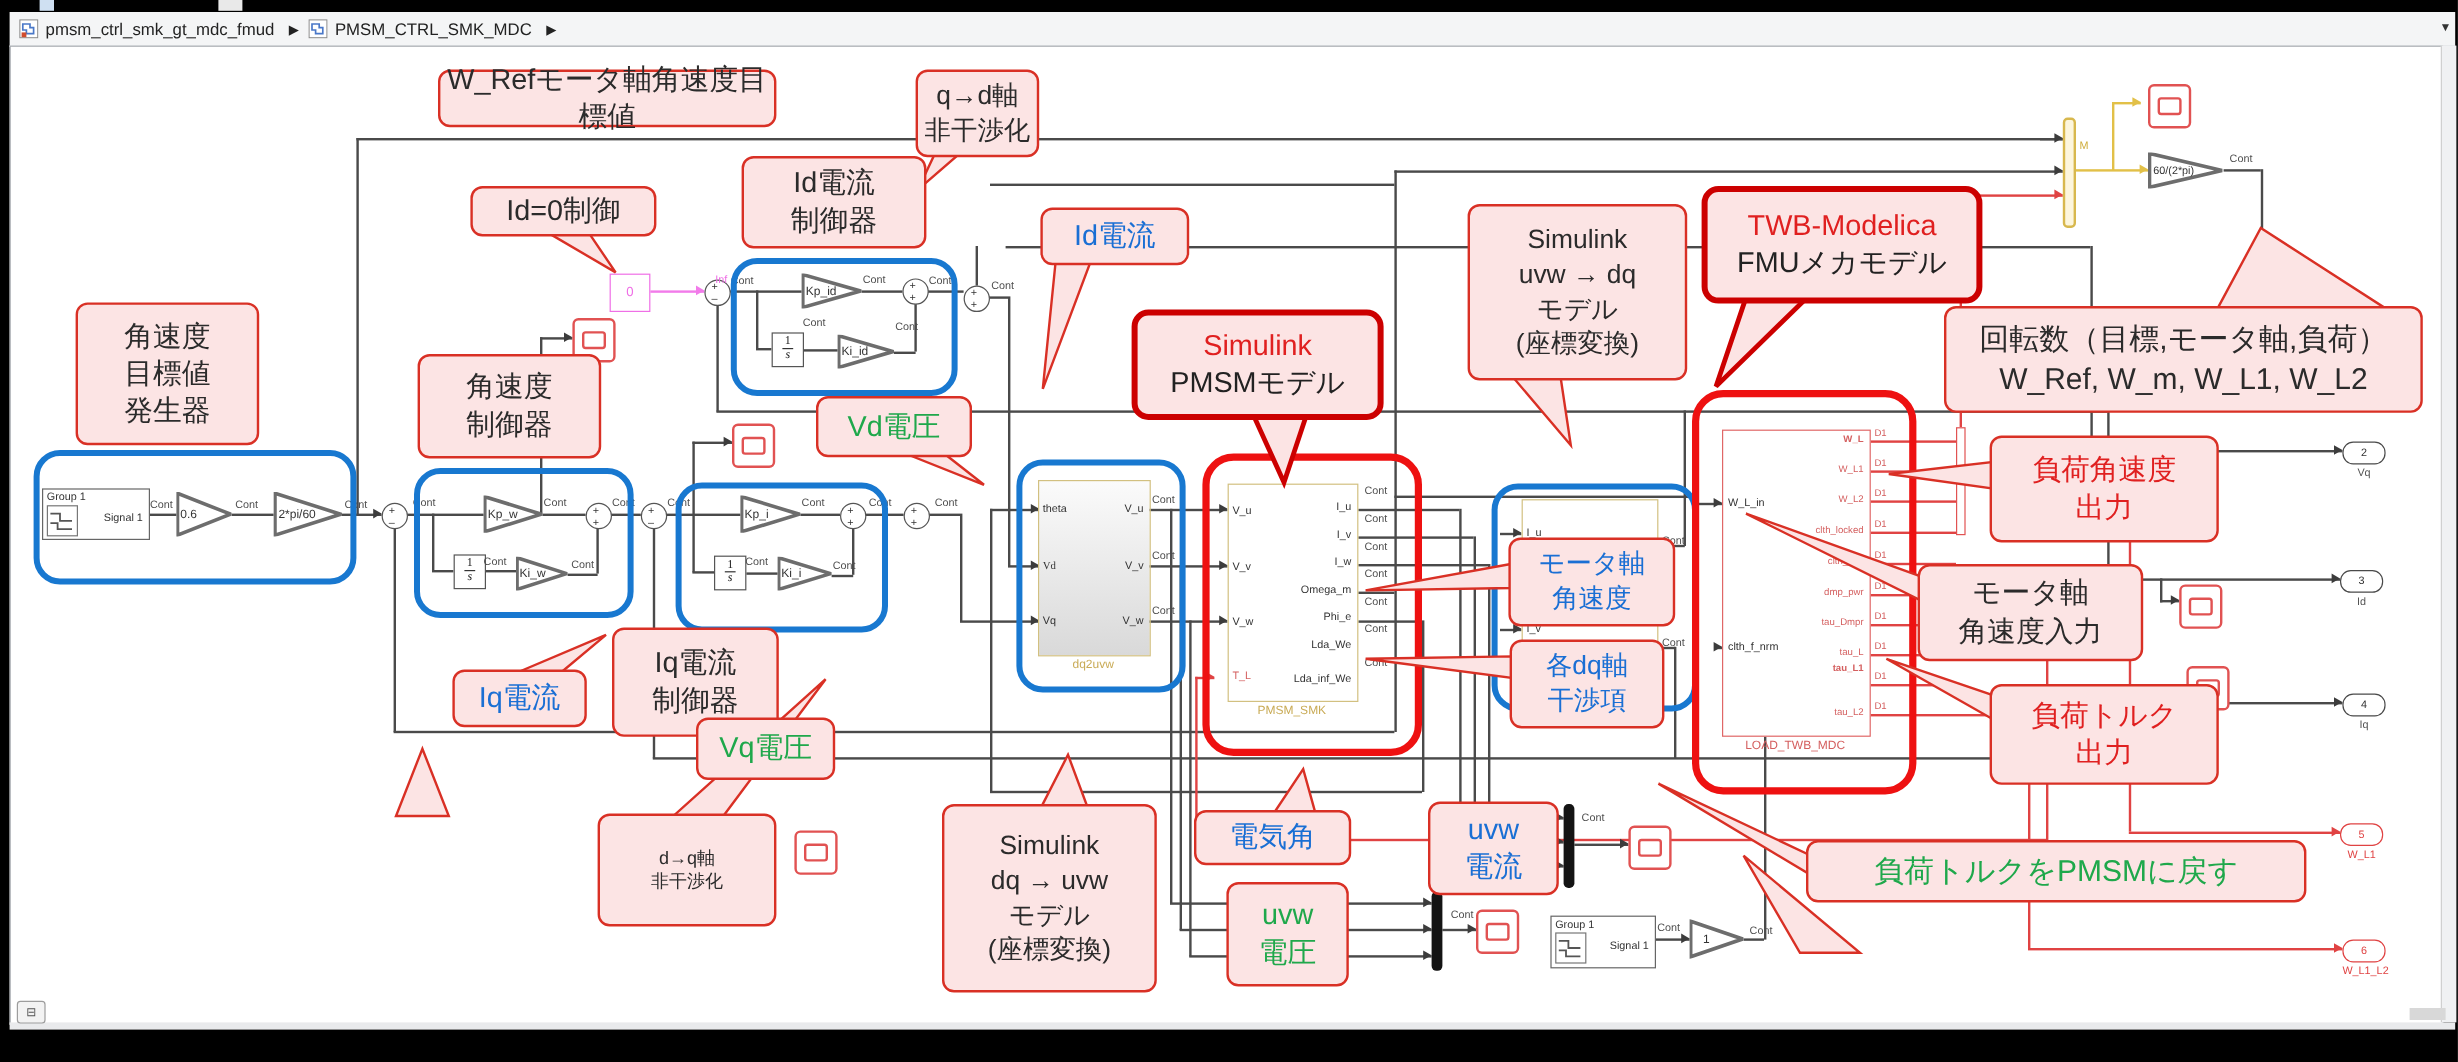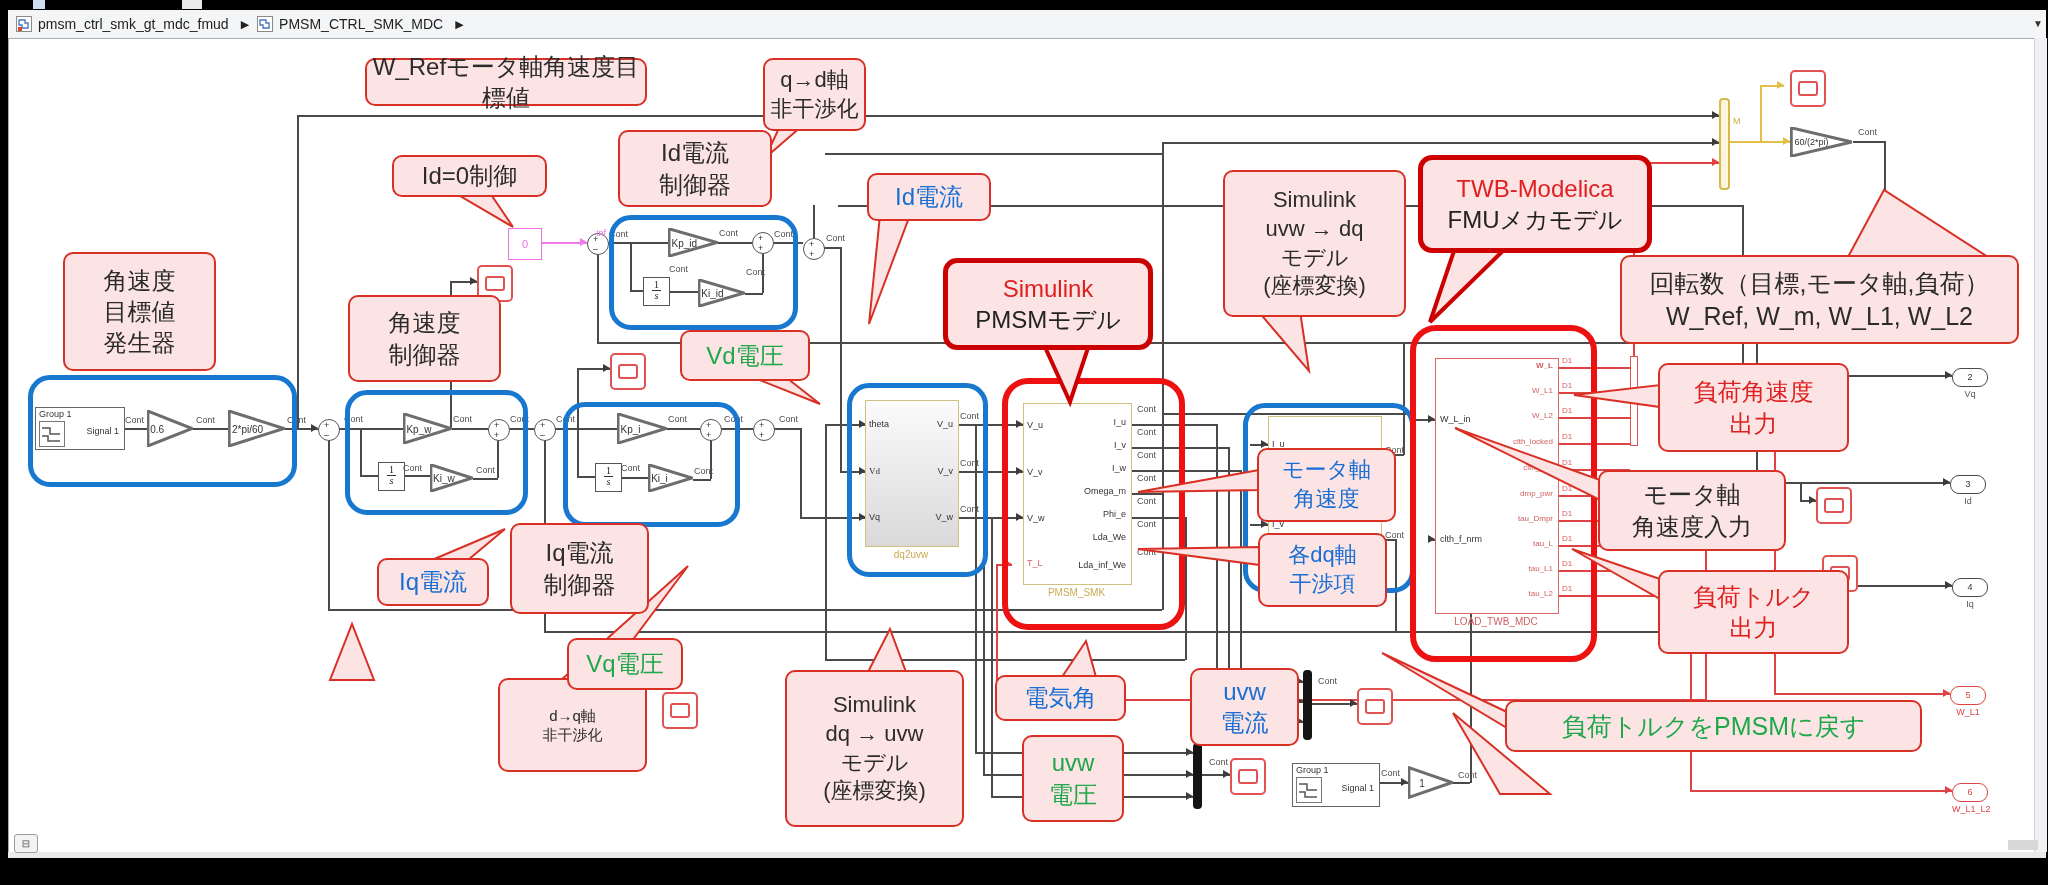--- a/index.html
+++ b/index.html
@@ -442,21 +442,21 @@
   <span class="pin red" style="left:1440px;top:414px;color:#333;">W_L_in</span>
   <span class="pin red" style="left:1440px;top:534px;color:#333;">clth_f_nrm</span>
   <span class="pin rt red" style="left:1445px;top:361px;width:108px;font-size:8px;font-weight:bold;">W_L</span>
   <span class="pin rt red" style="left:1445px;top:386px;width:108px;font-size:8px;">W_L1</span>
   <span class="pin rt red" style="left:1445px;top:411px;width:108px;font-size:8px;">W_L2</span>
   <span class="pin rt red" style="left:1445px;top:437px;width:108px;font-size:8px;">clth_locked</span>
   <span class="pin rt red" style="left:1445px;top:463px;width:108px;font-size:8px;">clth_pwr</span>
   <span class="pin rt red" style="left:1445px;top:489px;width:108px;font-size:8px;">dmp_pwr</span>
   <span class="pin rt red" style="left:1445px;top:514px;width:108px;font-size:8px;">tau_Dmpr</span>
   <span class="pin rt red" style="left:1445px;top:539px;width:108px;font-size:8px;">tau_L</span>
-  <span class="pin rt red" style="left:1445px;top:564px;width:108px;font-size:8px;">tau_L1</span>
+  <span class="pin rt red" style="left:1445px;top:552px;width:108px;font-size:8px;font-weight:bold;">tau_L1</span>
   <span class="pin rt red" style="left:1445px;top:589px;width:108px;font-size:8px;">tau_L2</span>
   <span class="bname red" style="left:1435px;top:616px;width:122px;">LOAD_TWB_MDC</span>
 
   <span class="lbl red" style="left:1562px;top:356px;font-size:8px;">D1</span>
   <span class="lbl red" style="left:1562px;top:381px;font-size:8px;">D1</span>
   <span class="lbl red" style="left:1562px;top:406px;font-size:8px;">D1</span>
   <span class="lbl red" style="left:1562px;top:432px;font-size:8px;">D1</span>
   <span class="lbl red" style="left:1562px;top:458px;font-size:8px;">D1</span>
   <span class="lbl red" style="left:1562px;top:484px;font-size:8px;">D1</span>
   <span class="lbl red" style="left:1562px;top:509px;font-size:8px;">D1</span>
@@ -616,21 +616,21 @@
   <div class="co green" style="left:680px;top:330px;width:126px;height:47px;">Vd電圧</div>
   <div class="co thick" style="left:943px;top:258px;width:200px;height:82px;">
     <span class="l1">Simulink</span>
     <span class="l2">PMSMモデル</span>
   </div>
   <div class="co blue" style="left:377px;top:558px;width:108px;height:44px;">Iq電流</div>
   <div class="co" style="left:510px;top:523px;width:135px;height:87px;">Iq電流
 制御器</div>
   <div class="co" style="left:498px;top:678px;width:145px;height:90px;font-size:15px;">d→q軸
 非干渉化</div>
-  <div class="co green" style="left:567px;top:598px;width:112px;height:48px;margin-top:40px;">Vq電圧</div>
+  <div class="co green" style="left:580px;top:598px;width:112px;height:48px;">Vq電圧</div>
   <div class="co" style="left:785px;top:670px;width:175px;height:153px;font-size:22px;">Simulink
 dq → uvw
 モデル
 (座標変換)</div>
   <div class="co blue" style="left:995px;top:675px;width:127px;height:42px;">電気角</div>
   <div class="co green" style="left:1022px;top:735px;width:98px;height:83px;">uvw
 電圧</div>
   <div class="co blue" style="left:1190px;top:668px;width:105px;height:74px;">uvw
 電流</div>
   <div class="co" style="left:1223px;top:170px;width:179px;height:143px;font-size:22px;">Simulink

